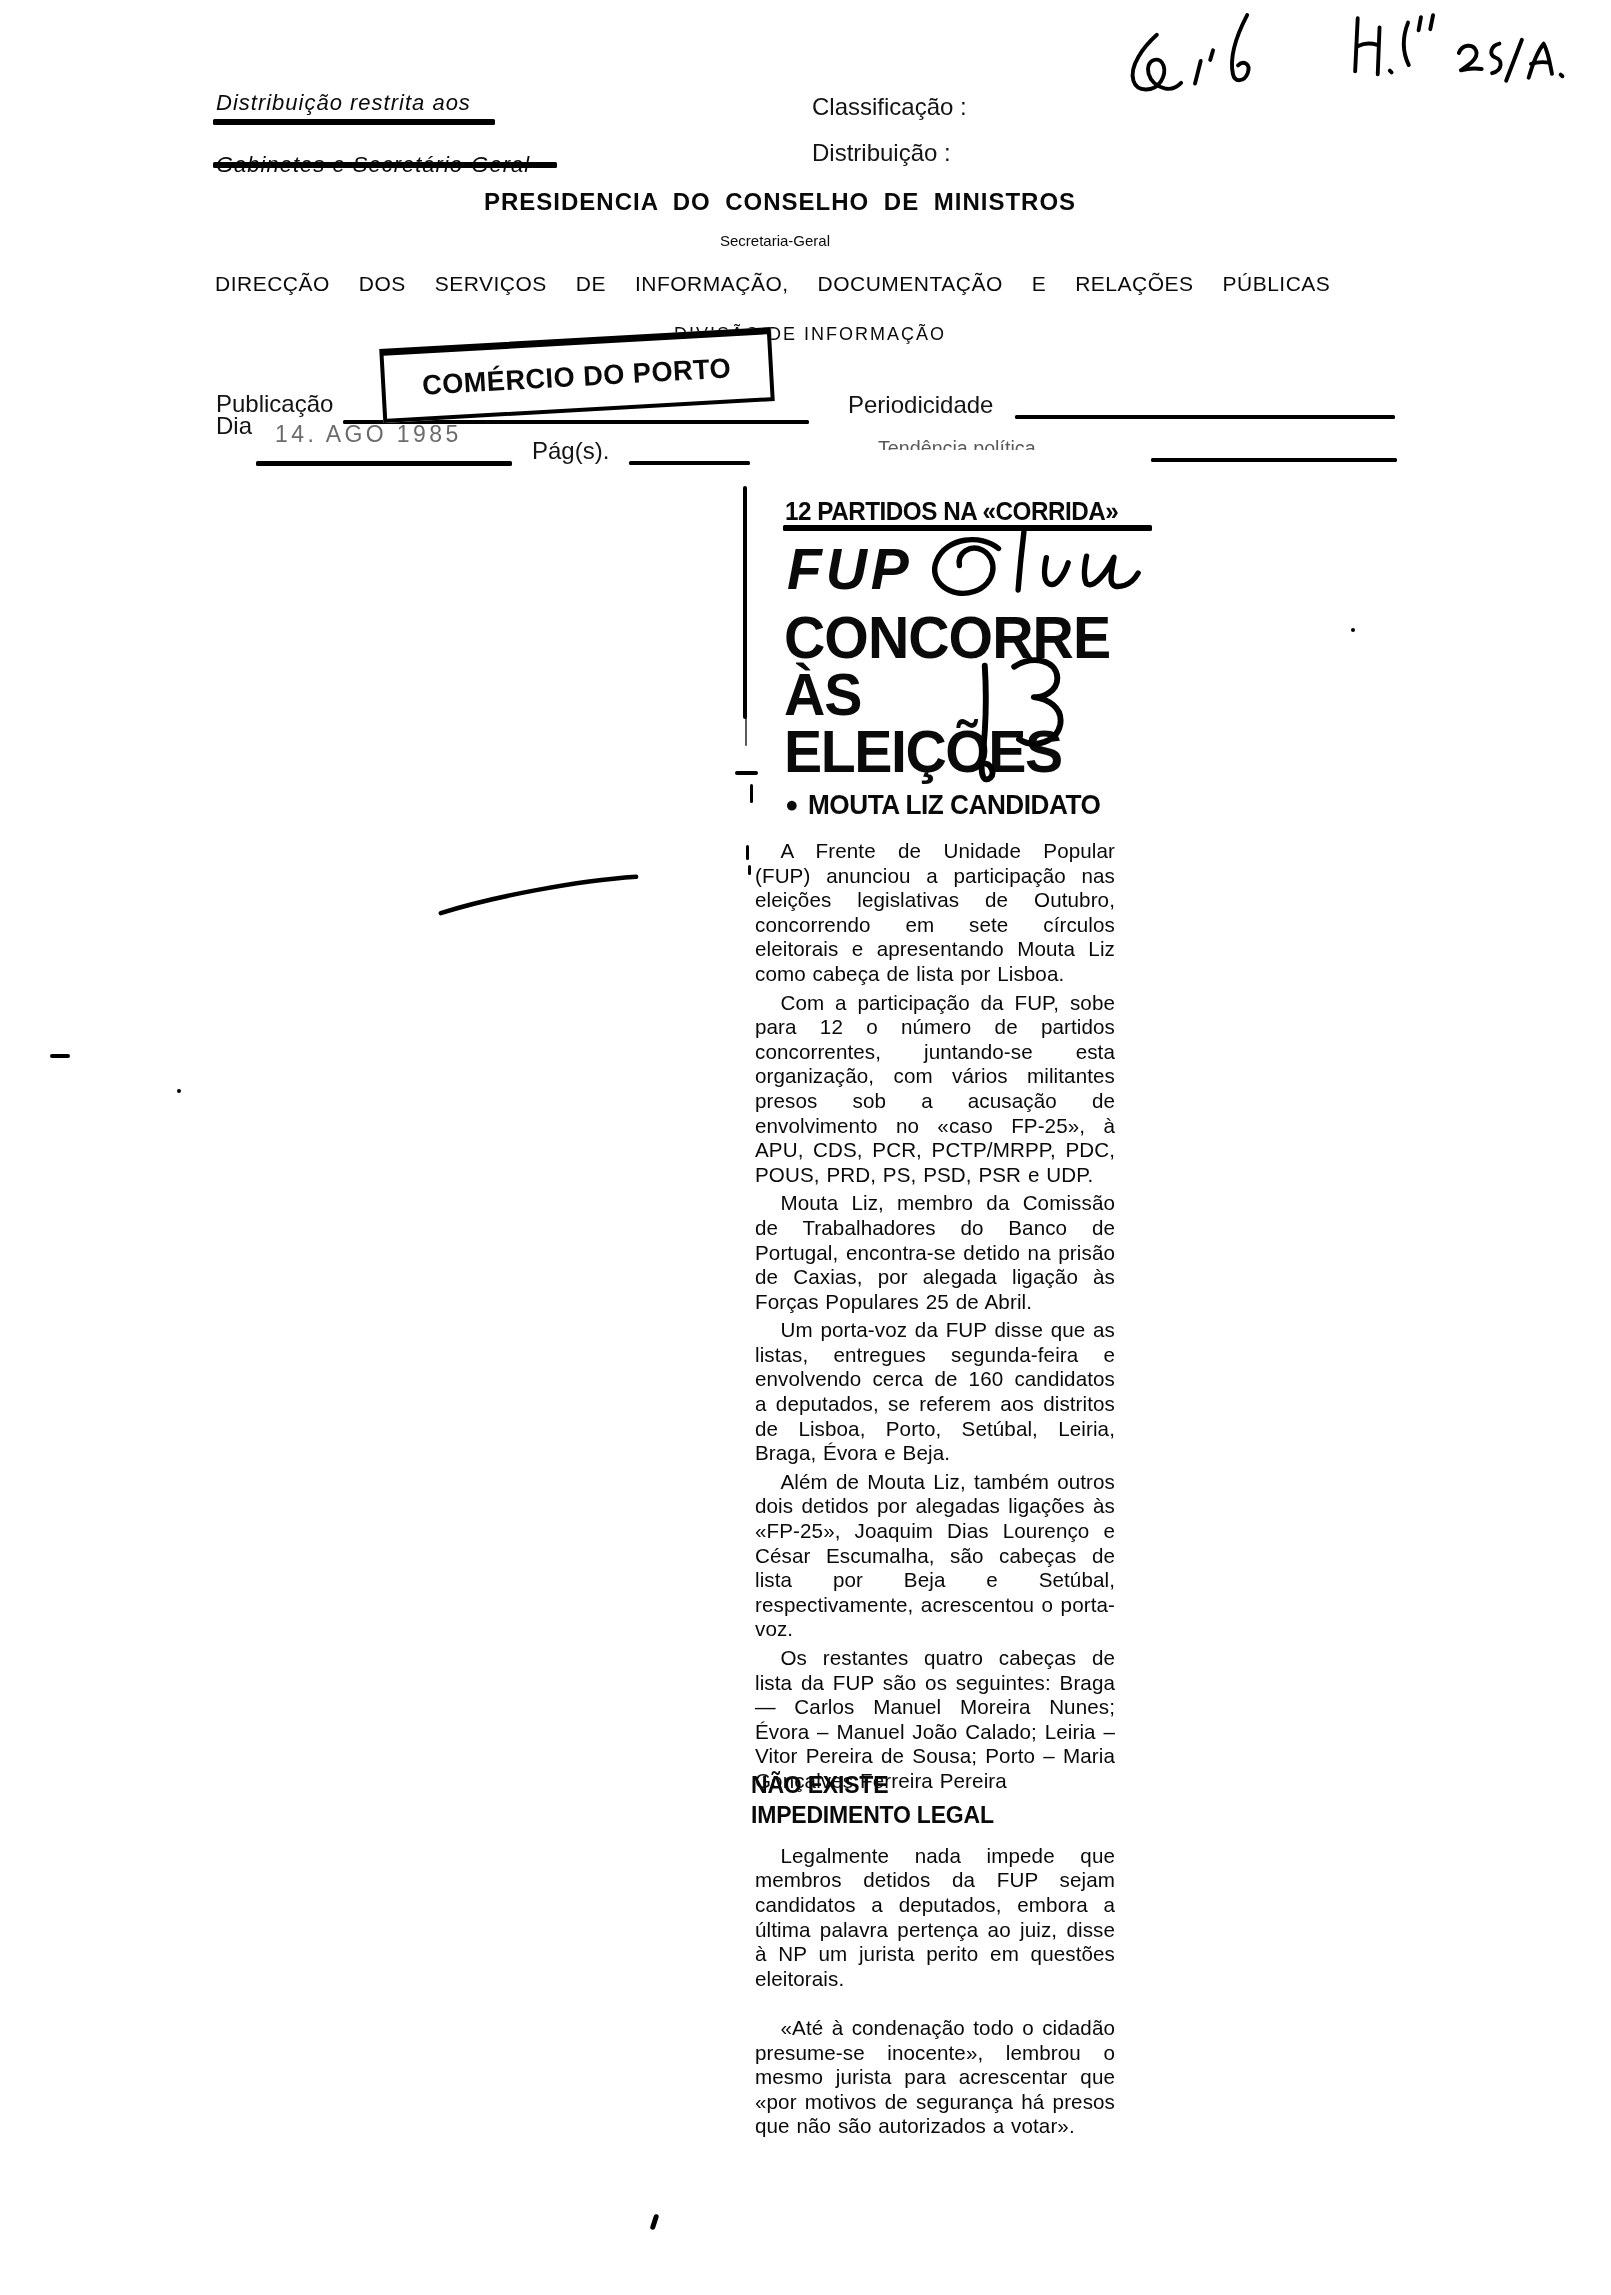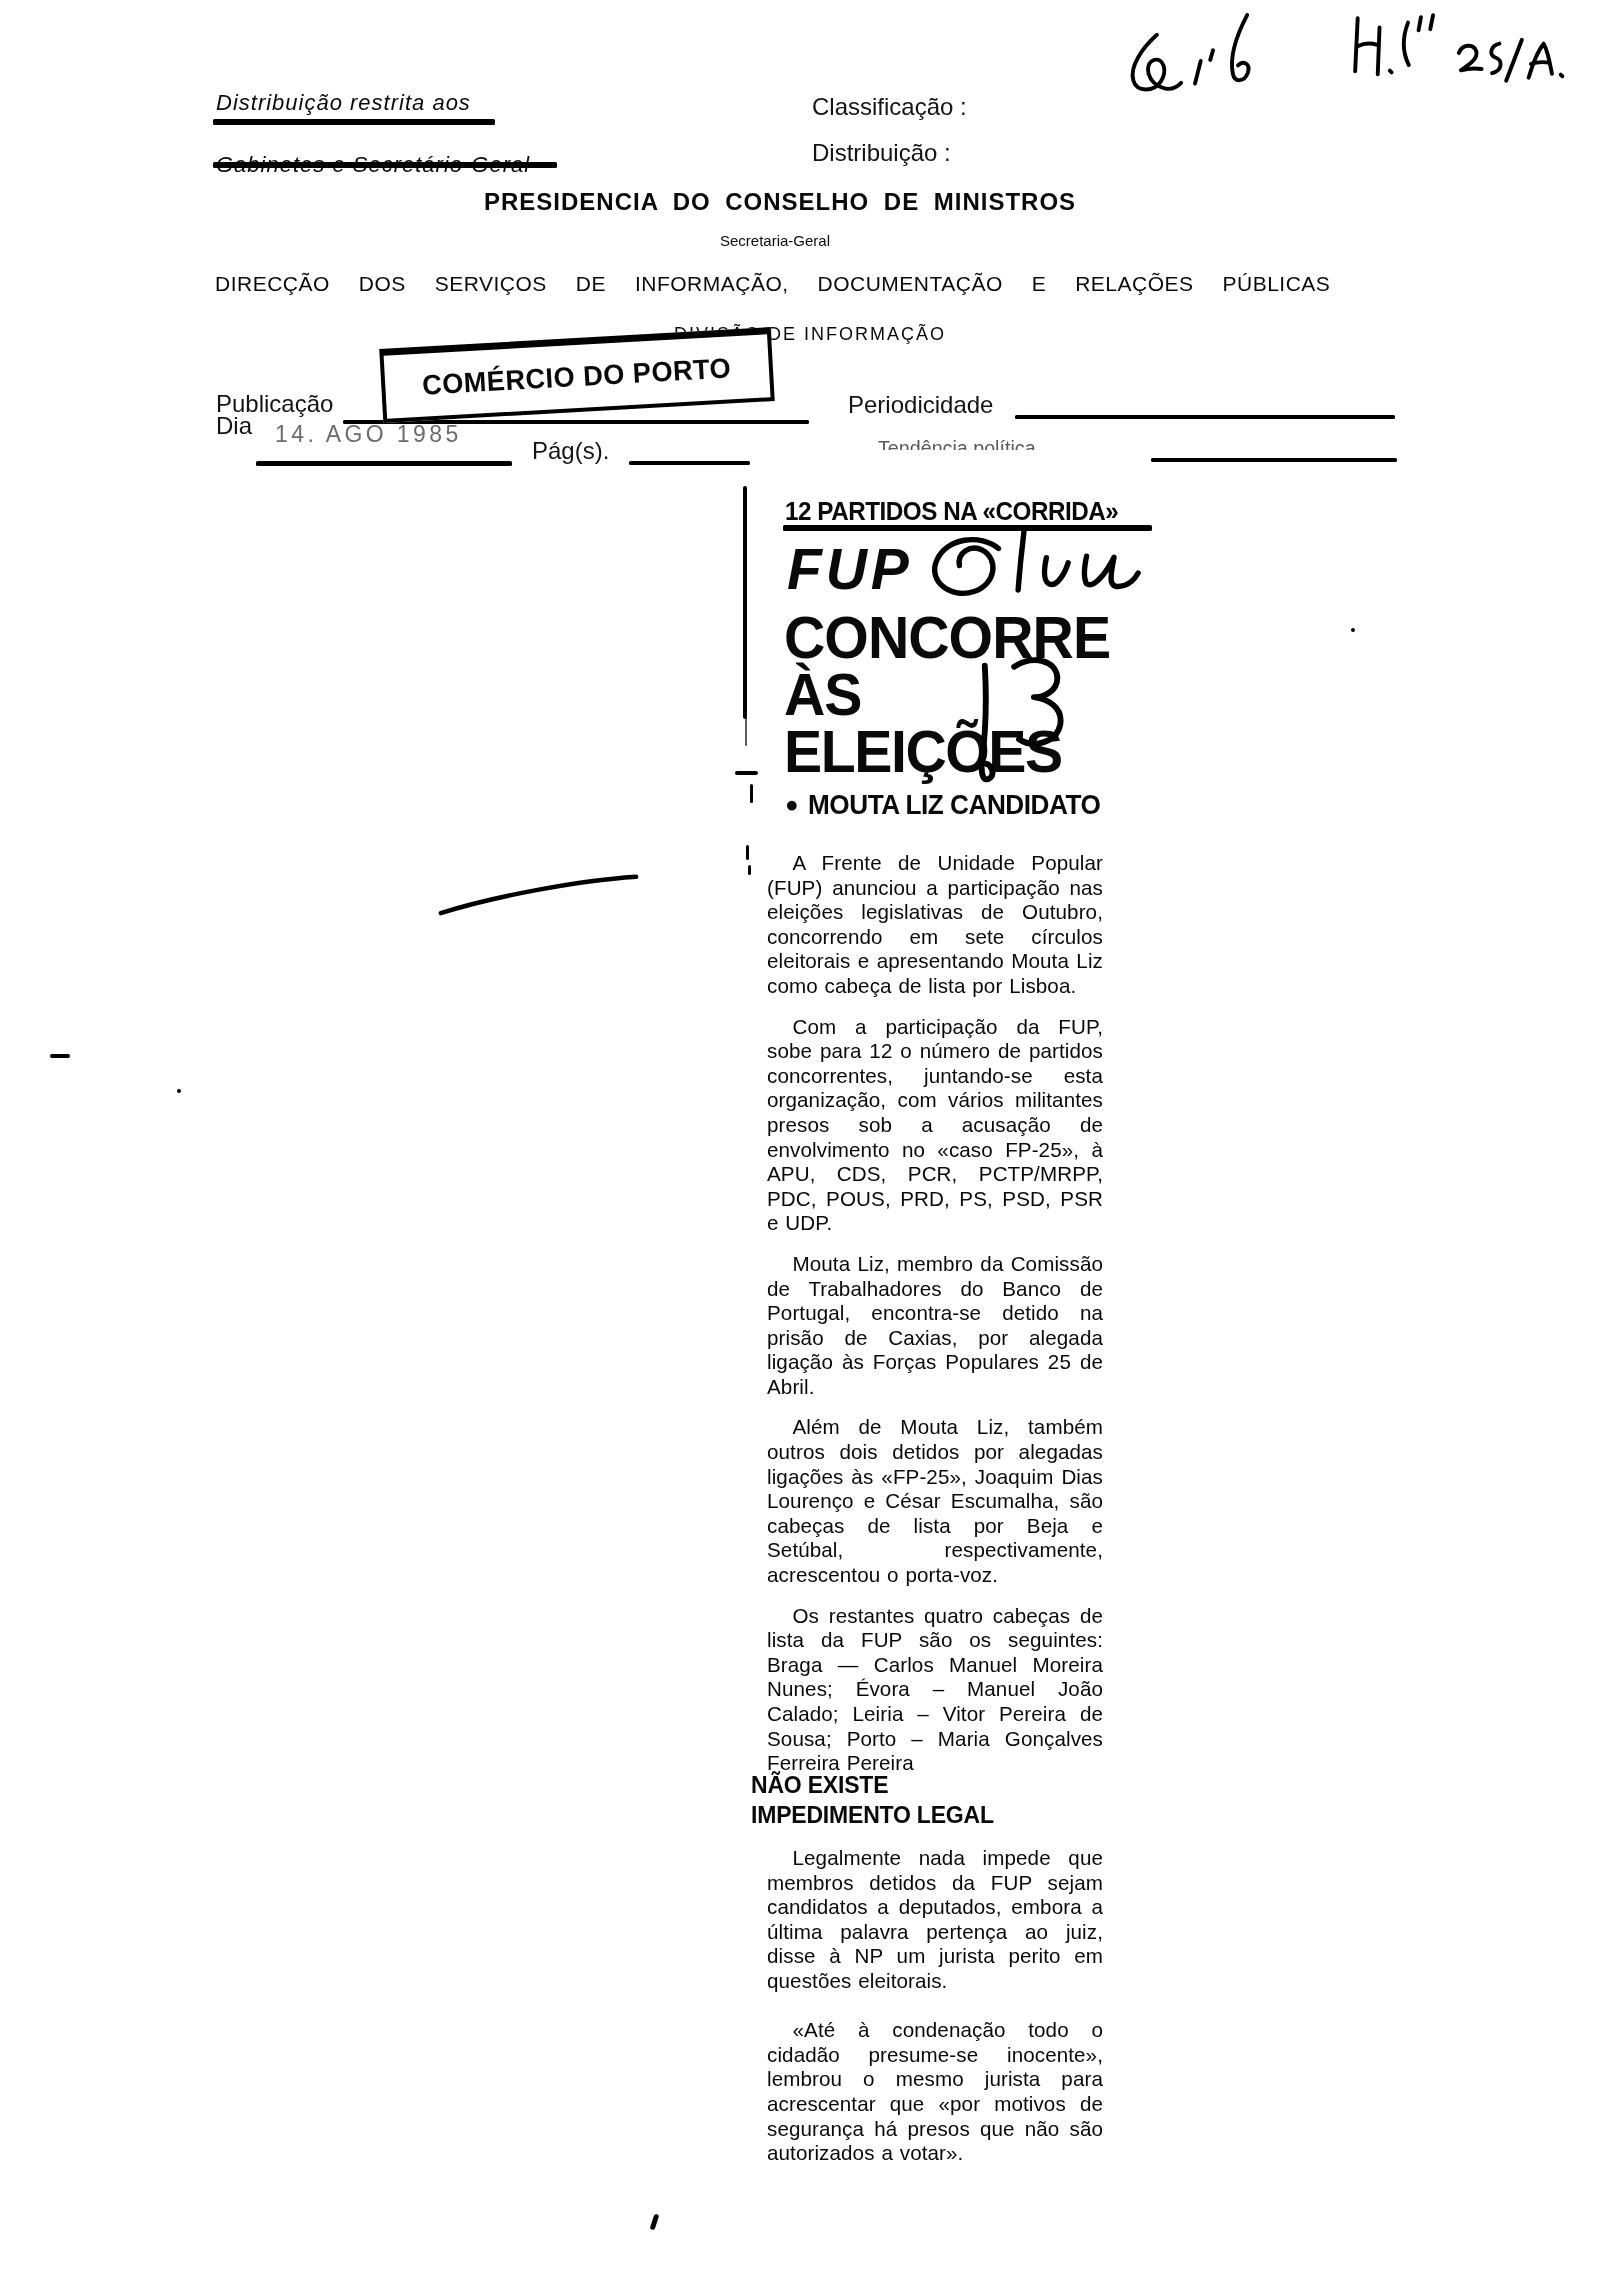--- a/index.html
+++ b/index.html
@@ -30,21 +30,21 @@
   
   .kicker{font-size:25px;font-weight:bold;letter-spacing:-0.5px;white-space:nowrap;transform:scaleX(.97);transform-origin:left top;}
   .hl{font-weight:bold;white-space:nowrap;line-height:1;}
   .hl-fup{font-size:57px;font-style:italic;letter-spacing:3.9px;}
   .hl-big{font-size:59px;letter-spacing:-1px;transform:scaleX(.97);transform-origin:left top;}
   .subhead{display:flex;align-items:center;white-space:nowrap;}
   .subhead .dot{font-size:22.6px;margin-right:9.8px;line-height:1;}
   .subhead .txt{font-size:27px;font-weight:bold;letter-spacing:-0.5px;transform:scaleX(.97);transform-origin:left center;}
   .col{width:368px;text-align:justify;}
   .col p{
-    margin:16px;font-size:20.6px;line-height:24.6px;letter-spacing:0.1px;word-spacing:1px;
+    margin:4px;font-size:20.6px;line-height:24.6px;letter-spacing:0.1px;word-spacing:1px;
     text-indent:25.5px;color:#090909;
   }
   #body2 .colhead{font-size:23px;font-weight:bold;line-height:29.5px;letter-spacing:-0.2px;text-align:left;}
   #body2 .col{margin-top:13.8px;}
   #body2 p + p{margin-top:8.8px;}
   #body2 p:last-child{margin-top:24.6px;}
   
   .penstroke{stroke:#000;stroke-linecap:round;stroke-linejoin:round;fill:none;}
   .mark{background:#000;border-radius:2px;}
   .vline{left:743px;top:486px;width:3.9px;height:233px;background:#000;border-radius:2px;}
@@ -149,20 +149,21 @@
 
 <div class="abs subhead" style="left:785px;top:790px;">
   <span class="dot">●</span>
   <span class="txt">MOUTA LIZ CANDIDATO</span>
 </div>
 
 <div class="abs col" id="body1" style="left:751px;top:835px;">
     <p>A Frente de Unidade Popular (FUP) anunciou a participação nas eleições legislativas de Outubro, concorrendo em sete círculos eleitorais e apresentando Mouta Liz como cabeça de lista por Lisboa.</p>
     <p>Com a participação da FUP, sobe para 12 o número de partidos concorrentes, juntando-se esta organização, com vários militantes presos sob a acusação de envolvimento no «caso FP-25», à APU, CDS, PCR, PCTP/MRPP, PDC, POUS, PRD, PS, PSD, PSR e UDP.</p>
     <p>Mouta Liz, membro da Comissão de Trabalhadores do Banco de Portugal, encontra-se detido na prisão de Caxias, por alegada ligação às Forças Populares 25 de Abril.</p>
+    <p>Um porta-voz da FUP disse que as listas, entregues segunda-feira e envolvendo cerca de 160 candidatos a deputados, se referem aos distritos de Lisboa, Porto, Setúbal, Leiria, Braga, Évora e Beja.</p>
     <p>Além de Mouta Liz, também outros dois detidos por alegadas ligações às «FP-25», Joaquim Dias Lourenço e César Escumalha, são cabeças de lista por Beja e Setúbal, respectivamente, acrescentou o porta-voz.</p>
     <p>Os restantes quatro cabeças de lista da FUP são os seguintes: Braga — Carlos Manuel Moreira Nunes; Évora – Manuel João Calado; Leiria – Vitor Pereira de Sousa; Porto – Maria Gonçalves Ferreira Pereira</p>
   </div>
 
 <div class="abs" id="body2" style="left:751px;top:1771px;width:368px;">
   <div class="colhead">NÃO EXISTE</div>
   <div class="colhead">IMPEDIMENTO LEGAL</div>
   <div class="col">
       <p>Legalmente nada impede que membros detidos da FUP sejam candidatos a deputados, embora a última palavra pertença ao juiz, disse à NP um jurista perito em questões eleitorais.</p>
       <p>«Até à condenação todo o cidadão presume-se inocente», lembrou o mesmo jurista para acrescentar que «por motivos de segurança há presos que não são autorizados a votar».</p>

